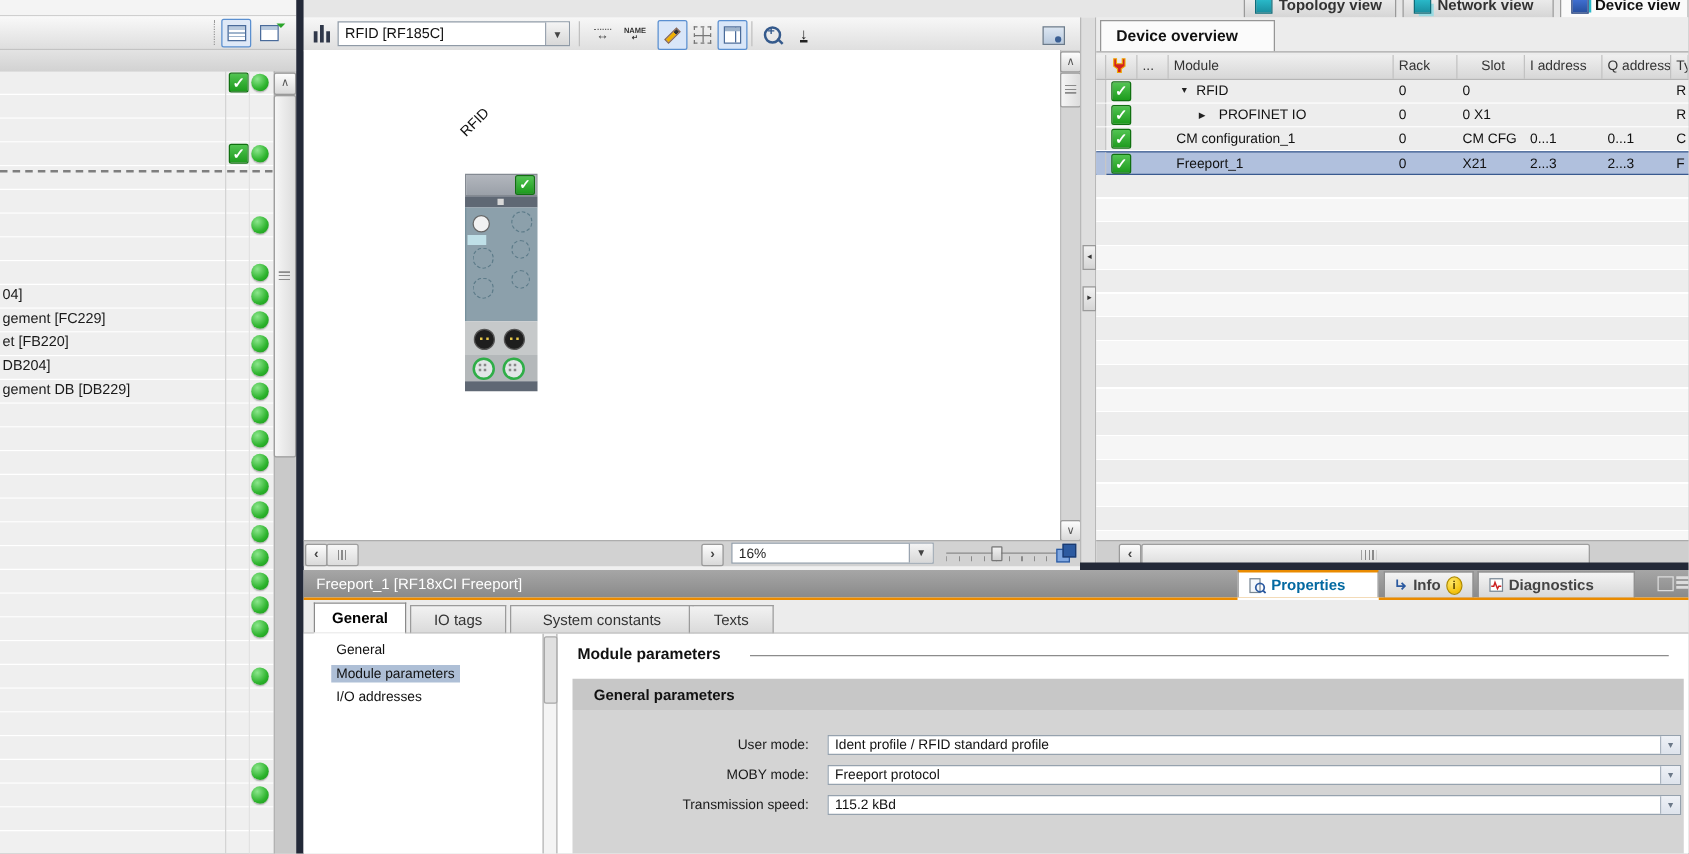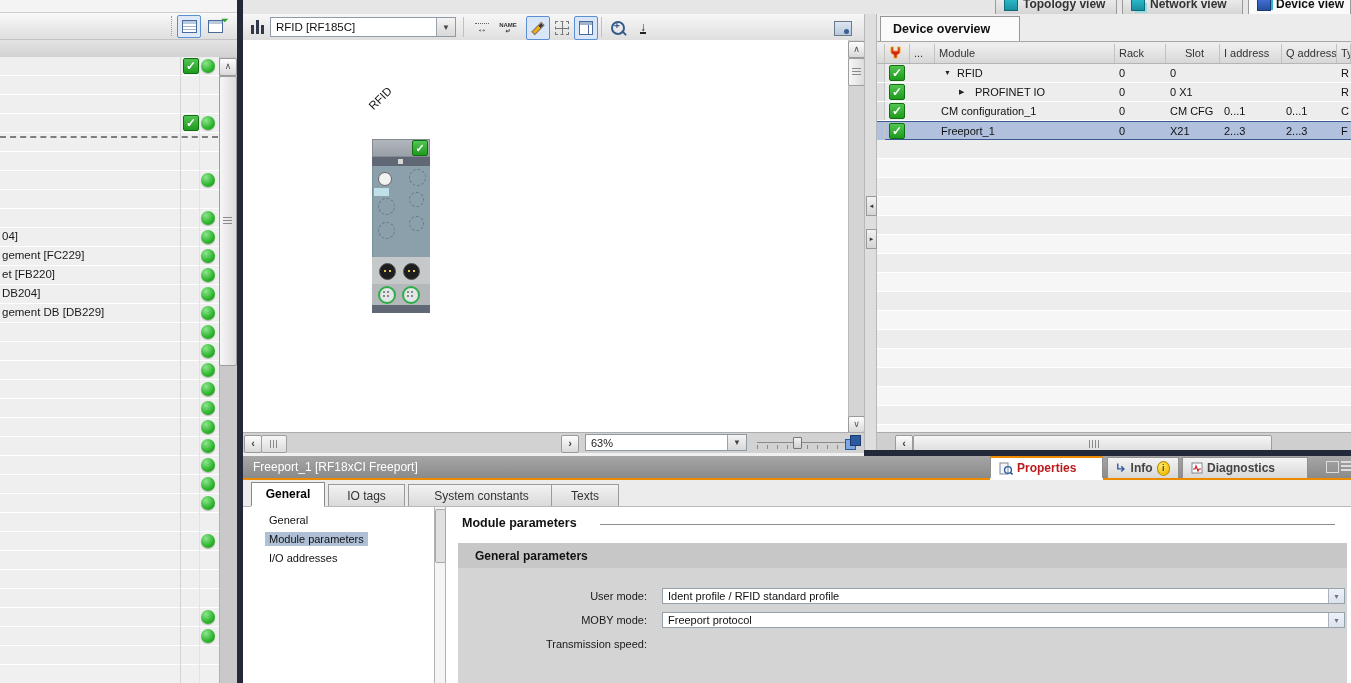--- a/index.html
+++ b/index.html
@@ -145,21 +145,21 @@
   #ov-hscroll{left:877px;top:432px;width:474px;height:20px;background:#cfcfcf;border-top:1px solid #ababab;}
   #ovh-thumb{position:absolute;left:36px;top:2px;width:357px;height:16px;background:linear-gradient(#f6f6f6,#dcdcdc);border:1px solid #9e9e9e;border-radius:2px;}
   
   #props{left:243px;top:456px;width:1108px;height:227px;background:#fff;}
   #props-title{position:absolute;left:0;top:0;width:1108px;height:22px;background:linear-gradient(#a6a6a6,#8a8a8a);}
   #props-title-text{position:absolute;left:10px;top:4px;color:#fff;font-size:12px;}
   #orange-line{position:absolute;left:0;top:22px;width:1108px;height:2px;background:#ea8b00;}
   #orange-gap{position:absolute;left:747px;top:22px;width:113px;height:2px;background:#fff;}
   .ptab{position:absolute;top:1px;height:21px;background:linear-gradient(#f4f4f4,#d8d8d8);border:1px solid #909090;border-bottom:none;
         box-sizing:border-box;font-size:12px;color:#444;display:flex;align-items:center;gap:4px;padding:0 8px;font-weight:bold;}
-  .ptab.active{top:0;height:22px;background:#fff;border-top:2px solid #ea8b00;color:#b91c1c;}
+  .ptab.active{top:0;height:22px;background:#fff;border-top:2px solid #ea8b00;color:#0369a1;}
   .badge-i{width:13px;height:13px;border-radius:50%;background:radial-gradient(circle at 35% 30%,#ffe96a,#f4c20d 70%);
            border:1px solid #b08c00;color:#5a4500;font-weight:bold;font-size:9px;line-height:13px;text-align:center;}
   .win-ic{position:absolute;top:5px;width:11px;height:10px;border:1px solid #dcdcdc;background:transparent;}
   .win-ic.lines{border:none;background:repeating-linear-gradient(#dcdcdc 0 2px,transparent 2px 4px);}
   #file-tabs{position:absolute;left:0;top:24px;width:1108px;height:27px;background:#ececec;}
   .ftab{position:absolute;top:4px;height:23px;background:linear-gradient(#f2f2f2,#d9d9d9);border:1px solid #9b9b9b;border-bottom:none;
         box-sizing:border-box;font-size:12px;color:#333;text-align:center;padding-top:4px;}
   .ftab.active{top:2px;height:25px;background:#fff;border:1px solid #8a8a8a;border-bottom:none;font-weight:bold;color:#000;}
   #ft-bottomline{position:absolute;left:0;top:50px;width:1108px;border-top:1px solid #b9b9b9;}
   #ft-gap{position:absolute;left:8px;top:50px;width:73px;border-top:1px solid #fff;}
@@ -388,21 +388,21 @@
     </div>
   <div id="cv-down" class="abs sbtn">∨</div>
 
   <div id="dv-bottom" class="abs">
     <div class="hbtn" style="left:1px">‹</div>
     <div id="hthumb1">
         <div class="vgrip"></div>
       </div>
     <div class="hbtn" style="left:318px">›</div>
     <div id="zoom-combo">
-      <span id="zoom-text">63%</span>
+      <span id="zoom-text">16%</span>
       <div class="dd-btn">▼</div>
     </div>
     <div id="zoom-slider">
       <div class="line"></div>
       <div class="ticks"></div>
       <div class="sthumb"></div>
     </div>
     <div id="fit-icon">
       <div class="b1"></div>
       <div class="b2"></div>
@@ -558,19 +558,23 @@
             </div>
             <div class="fieldrow" style="top: 44px;">
               <div class="flabel">MOBY mode:</div>
               <div class="fbox">
                 <span class="fval">Freeport protocol</span>
                 <div class="fdd">▼</div>
               </div>
             </div>
             <div class="fieldrow" style="top: 68px;">
               <div class="flabel">Transmission speed:</div>
+              <div class="fbox">
+                <span class="fval">115.2 kBd</span>
+                <div class="fdd">▼</div>
+              </div>
             </div>
           </div>
       </div>
     </div>
   </div>
 
 </div>
 
 </body></html>

